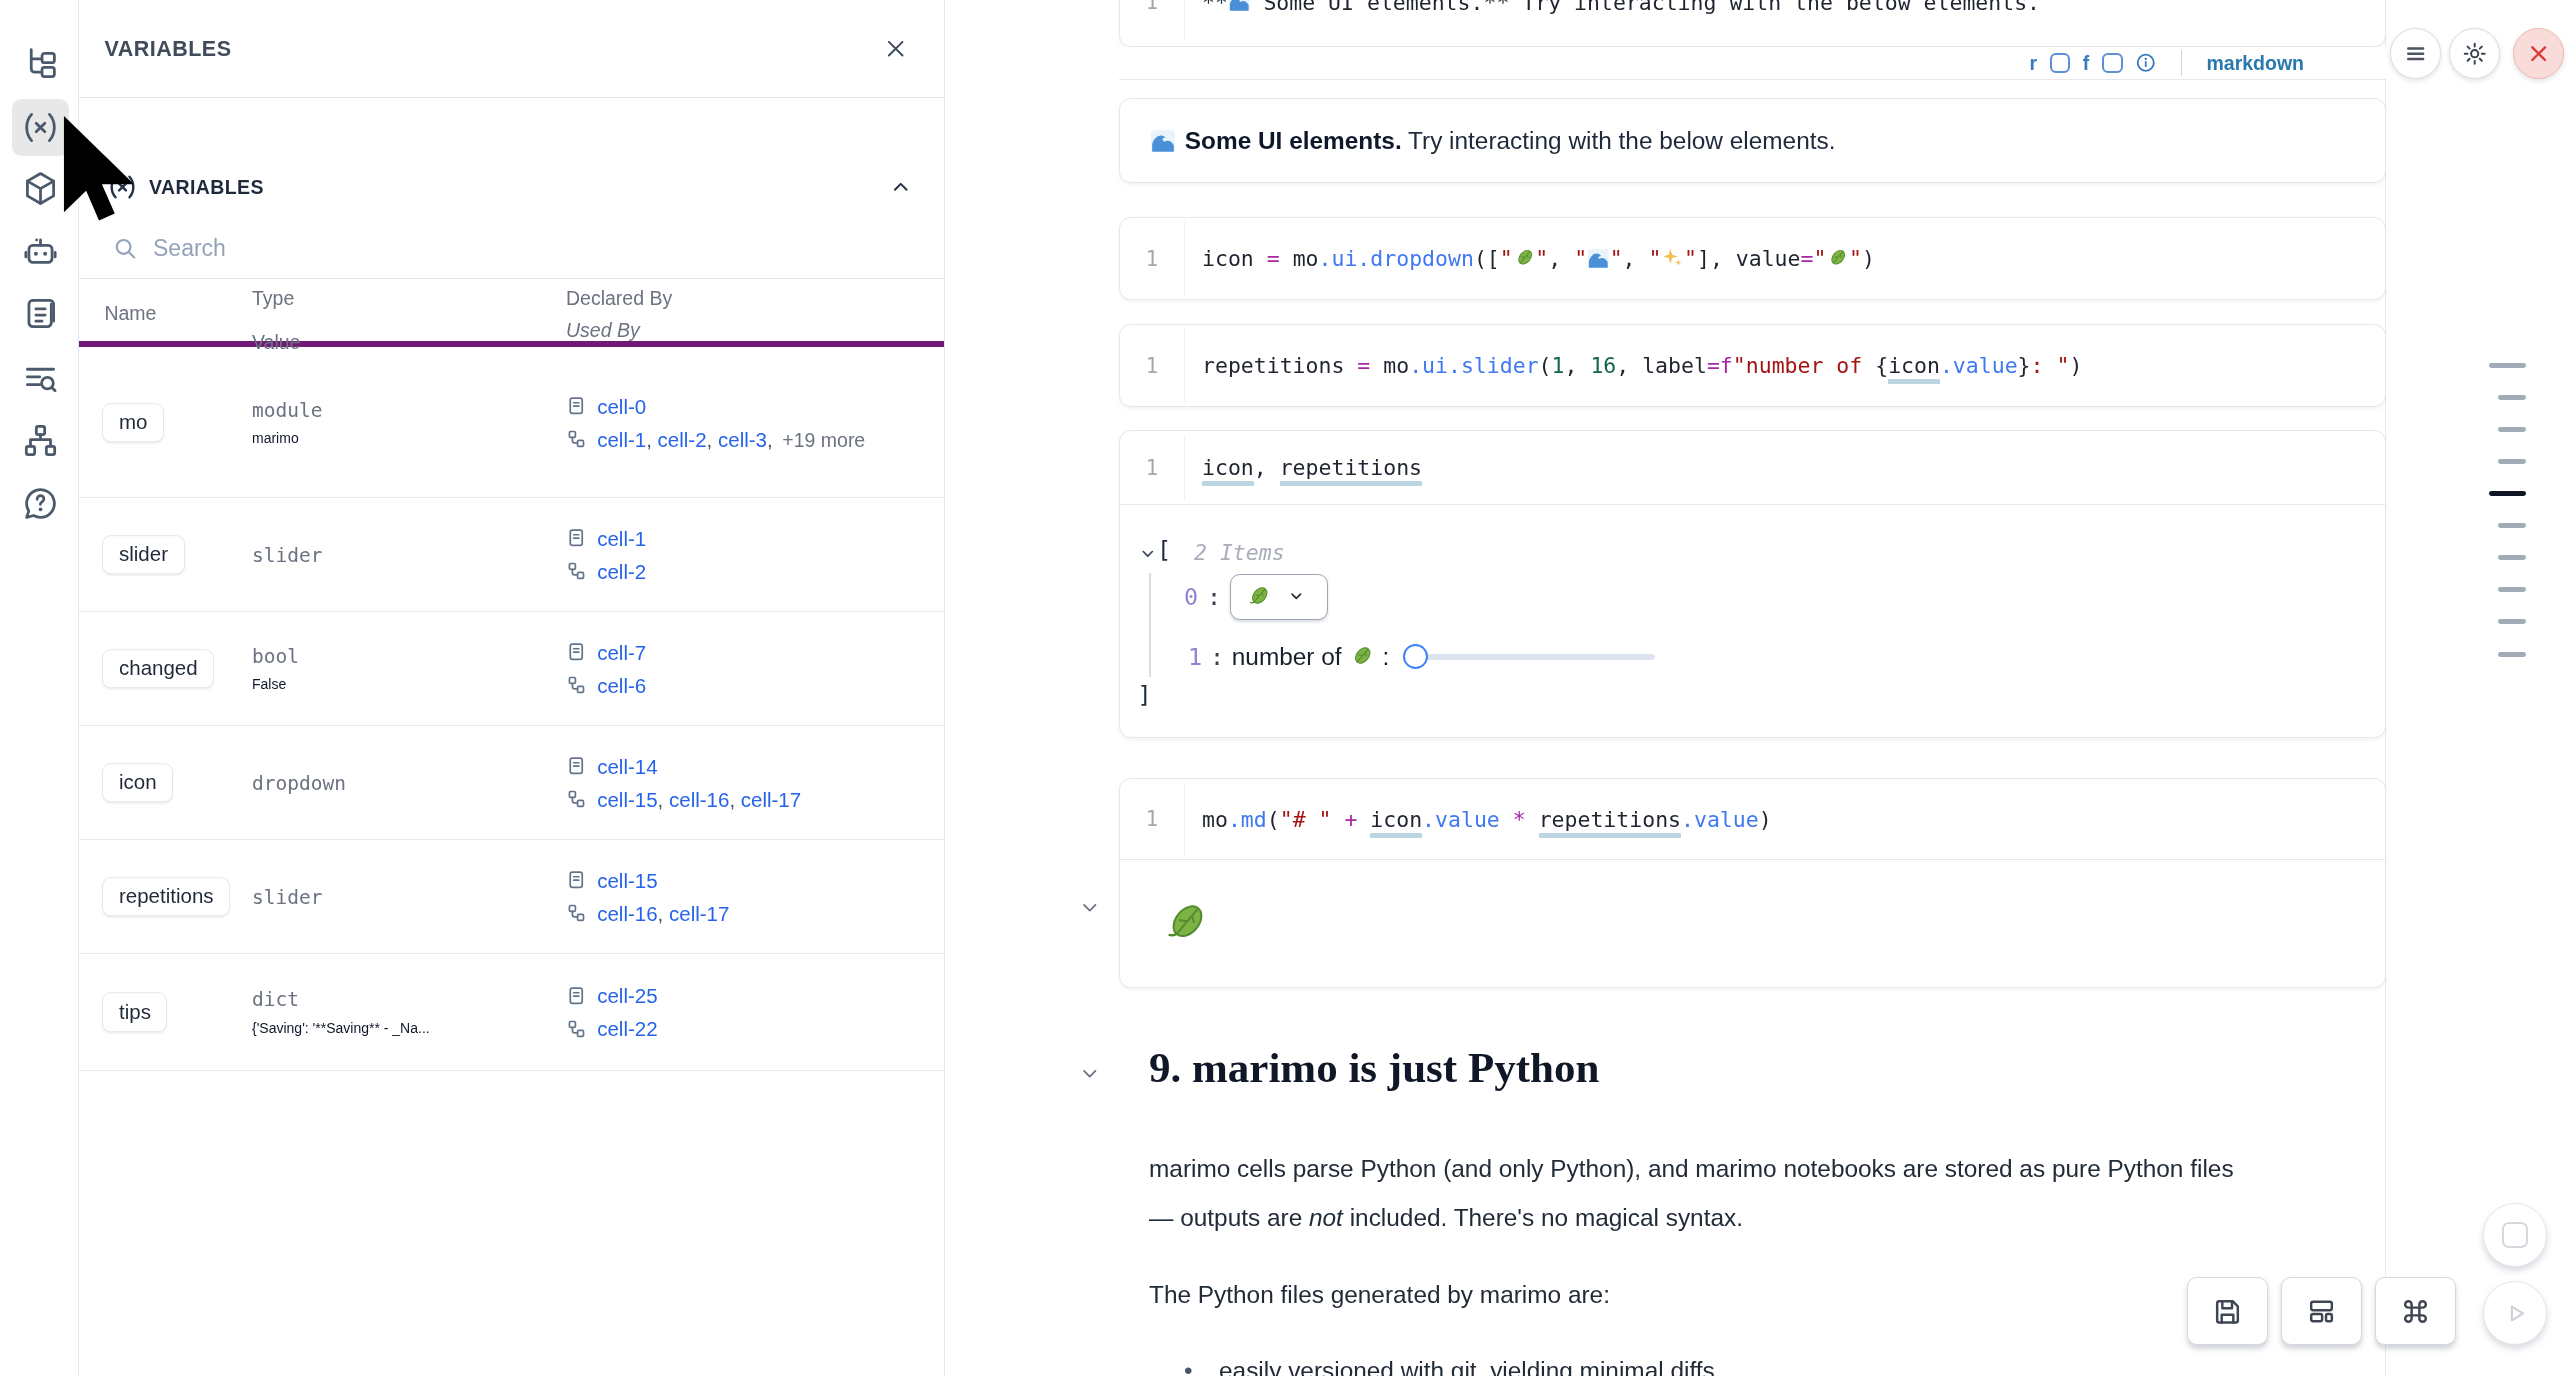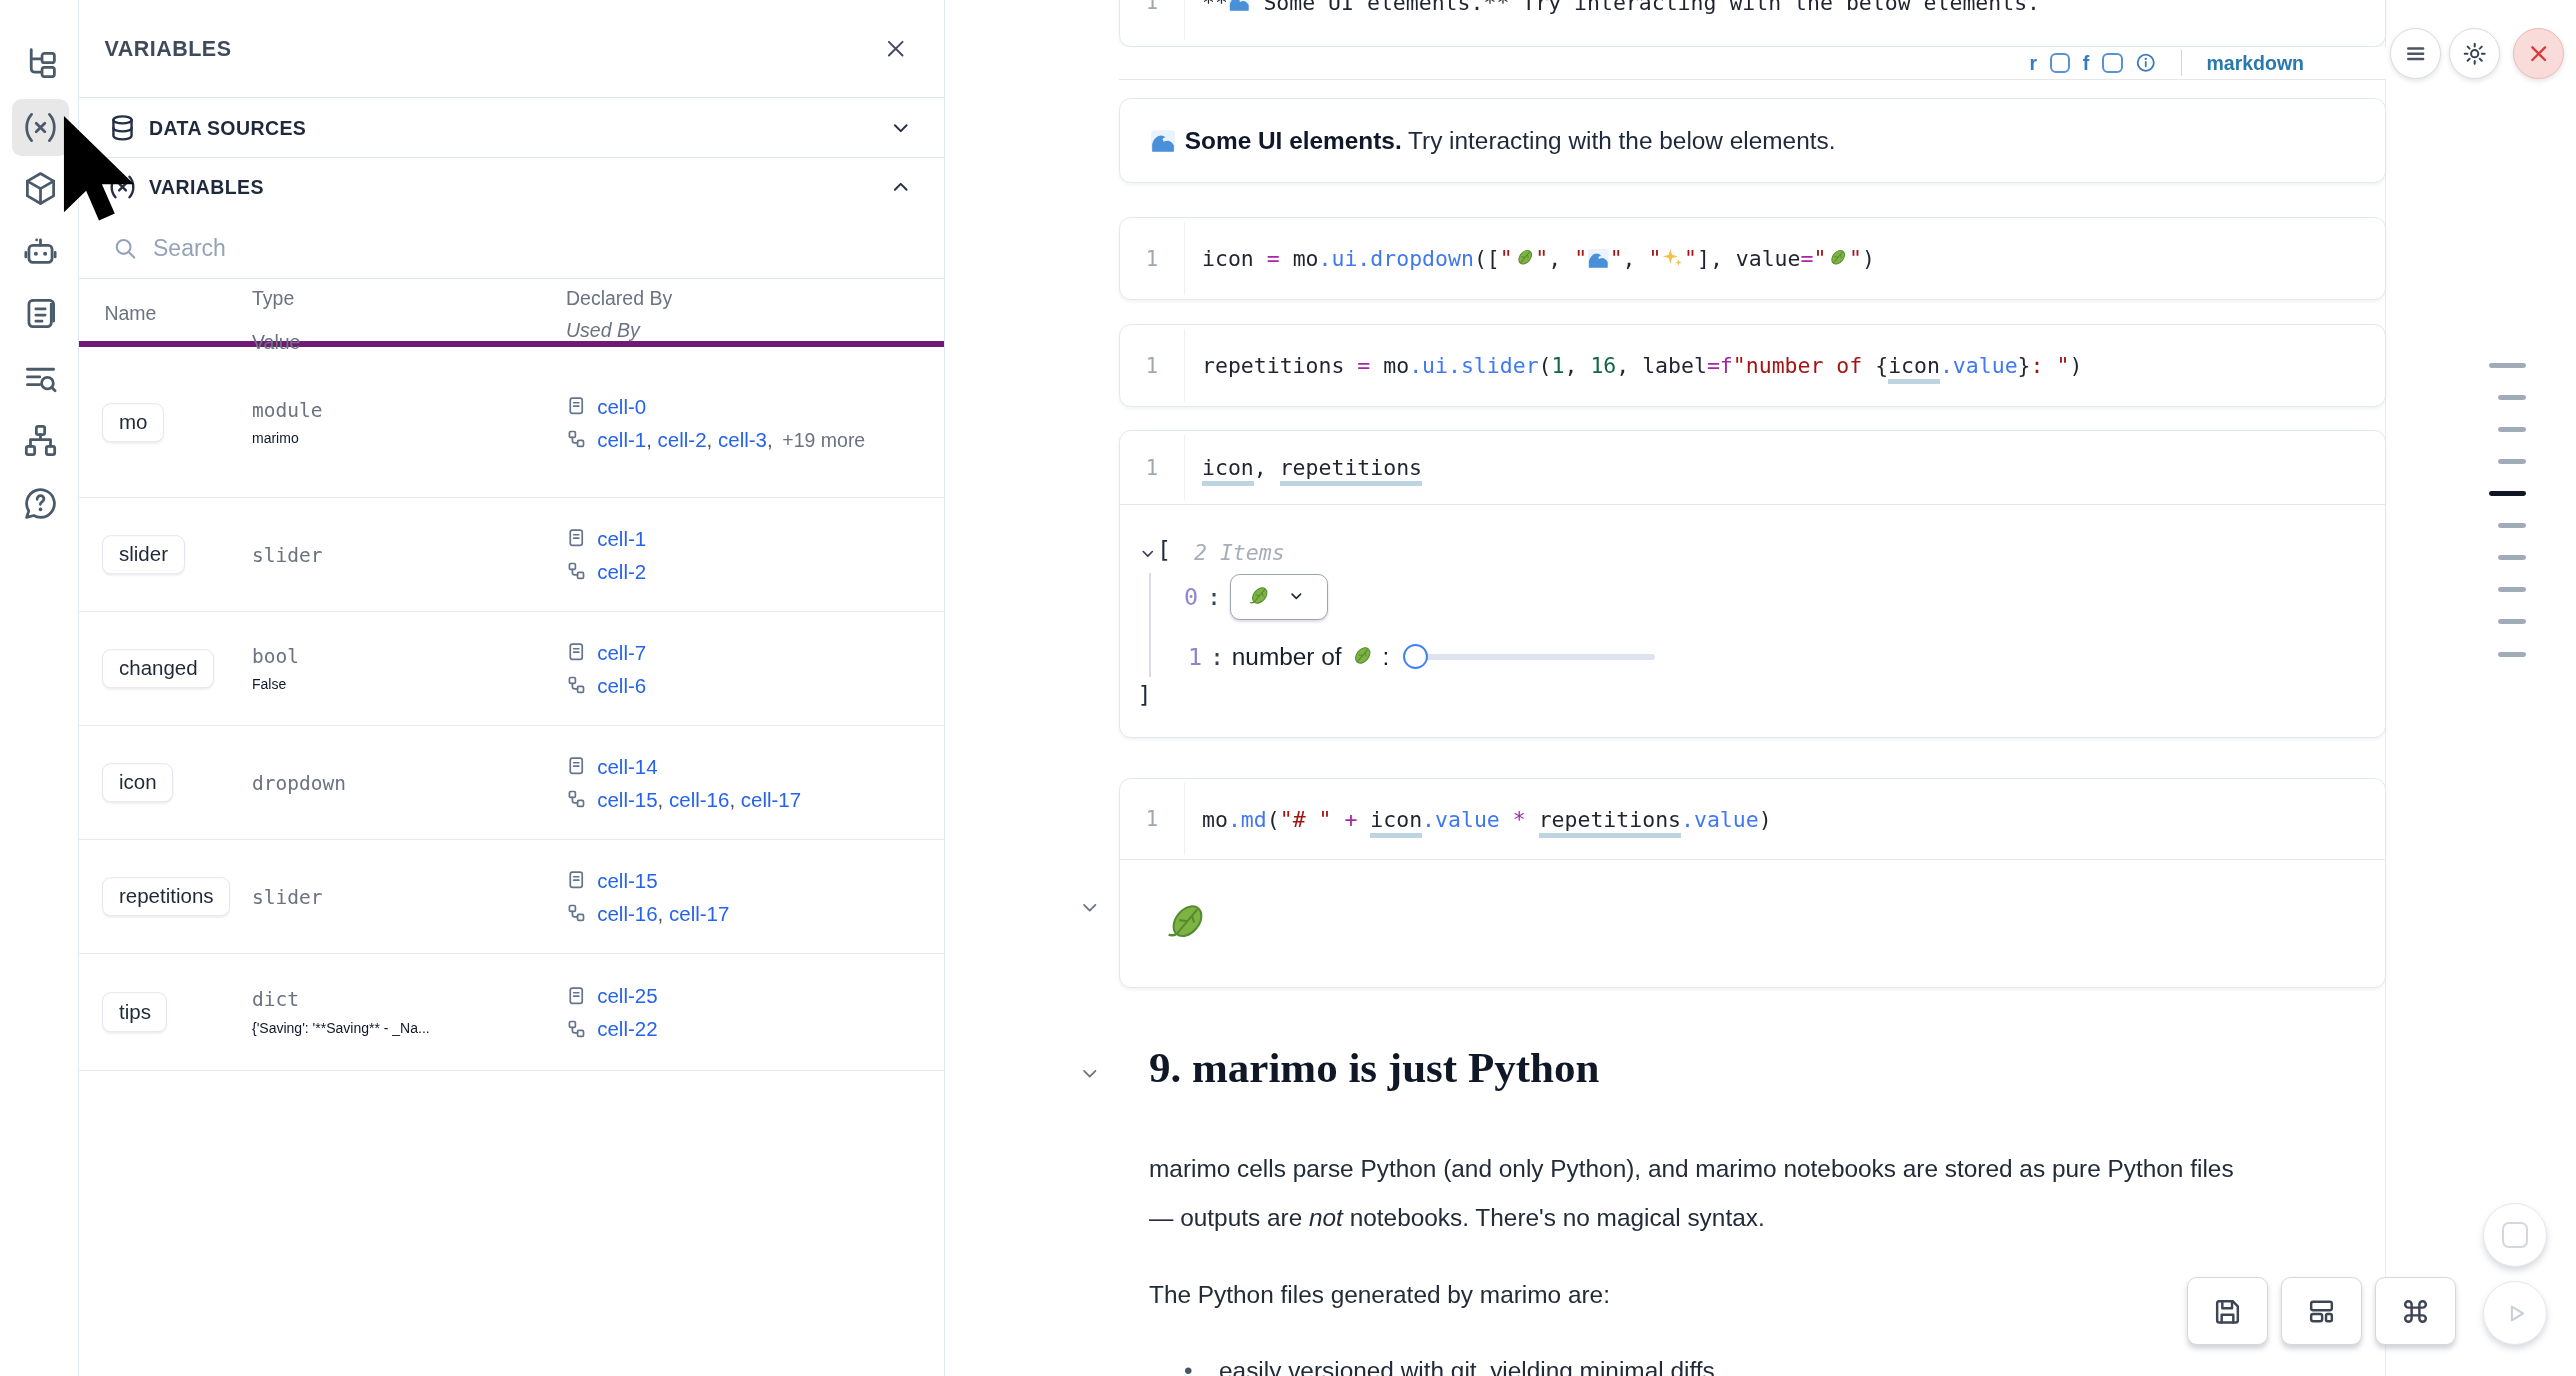--- a/index.html
+++ b/index.html
@@ -204,31 +204,20 @@
   <section class="panel">
     <div class="panel-header">
       <span class="panel-title">VARIABLES</span>
       <button class="panel-close">
         <svg viewBox="0 0 24 24" class="ic" style="stroke:#3f4a5a;stroke-width:2">
             <path d="M5 5l14 14M19 5L5 19"></path>
           </svg>
       </button>
     </div>
 
-    <div class="sec-row row-ds">
-      <svg class="sec-ic ic" viewBox="0 0 24 24" style="stroke:#243046;stroke-width:2">
-          <ellipse cx="12" cy="5.3" rx="7.5" ry="2.9"></ellipse>
-          <path d="M4.5 5.3v6.6c0 1.6 3.4 2.9 7.5 2.9s7.5-1.3 7.5-2.9V5.3"></path>
-          <path d="M4.5 11.9v6.6c0 1.6 3.4 2.9 7.5 2.9s7.5-1.3 7.5-2.9v-6.6"></path>
-        </svg>
-      <span class="sec-label">DATA SOURCES</span>
-      <svg class="sec-chev ic" viewBox="0 0 24 24" style="stroke:#243046;stroke-width:2.2">
-          <path d="M5.5 9l6.5 6.5L18.5 9"></path>
-        </svg>
-    </div>
 
     <div class="sec-row row-vars">
       <svg class="sec-ic ic" viewBox="0 0 24 24" style="stroke:#243046;stroke-width:2">
           <path d="M6.2 3.5c-4.2 4.7-4.2 12.3 0 17M17.8 3.5c4.2 4.7 4.2 12.3 0 17"></path>
           <path d="M9.2 9.2l5.6 5.6M14.8 9.2l-5.6 5.6"></path>
         </svg>
       <span class="sec-label">VARIABLES</span>
       <svg class="sec-chev ic" viewBox="0 0 24 24" style="stroke:#243046;stroke-width:2.2">
           <path d="M5.5 15l6.5-6.5L18.5 15"></path>
         </svg>
@@ -550,21 +539,21 @@
 
     <svg class="out-chev ic" style="left:1080px;top:898px;stroke:#6b7280;stroke-width:2.2" viewBox="0 0 24 24">
         <path d="M5 8.5l7 7 7-7"></path>
       </svg>
     <svg class="out-chev ic" style="left:1080px;top:1064px;stroke:#6b7280;stroke-width:2.2" viewBox="0 0 24 24">
         <path d="M5 8.5l7 7 7-7"></path>
       </svg>
 
     <h2 class="heading">9. marimo is just Python</h2>
     <p class="para" style="top:1155px">marimo cells parse Python (and only Python), and marimo notebooks are stored as pure Python files</p>
-    <p class="para" style="top:1204px"><span>— outputs are </span><em>not</em><span> notebooks. There's no magical syntax.</span></p>
+    <p class="para" style="top:1204px"><span>— outputs are </span><em>not</em><span> included. There's no magical syntax.</span></p>
     <p class="para" style="top:1281px">The Python files generated by marimo are:</p>
     <span class="bullet-dot">•</span>
     <span class="bullet-text">easily versioned with git, yielding minimal diffs</span>
 
     <div id="minimap">
         <div class="mini" style="left: 2489px; width: 37px; top: 363px;"></div>
         <div class="mini" style="left: 2498px; width: 28px; top: 395px;"></div>
         <div class="mini" style="left: 2498px; width: 28px; top: 427px;"></div>
         <div class="mini" style="left: 2498px; width: 28px; top: 459px;"></div>
         <div class="mini active" style="left: 2489px; width: 37px; top: 491px;"></div>

